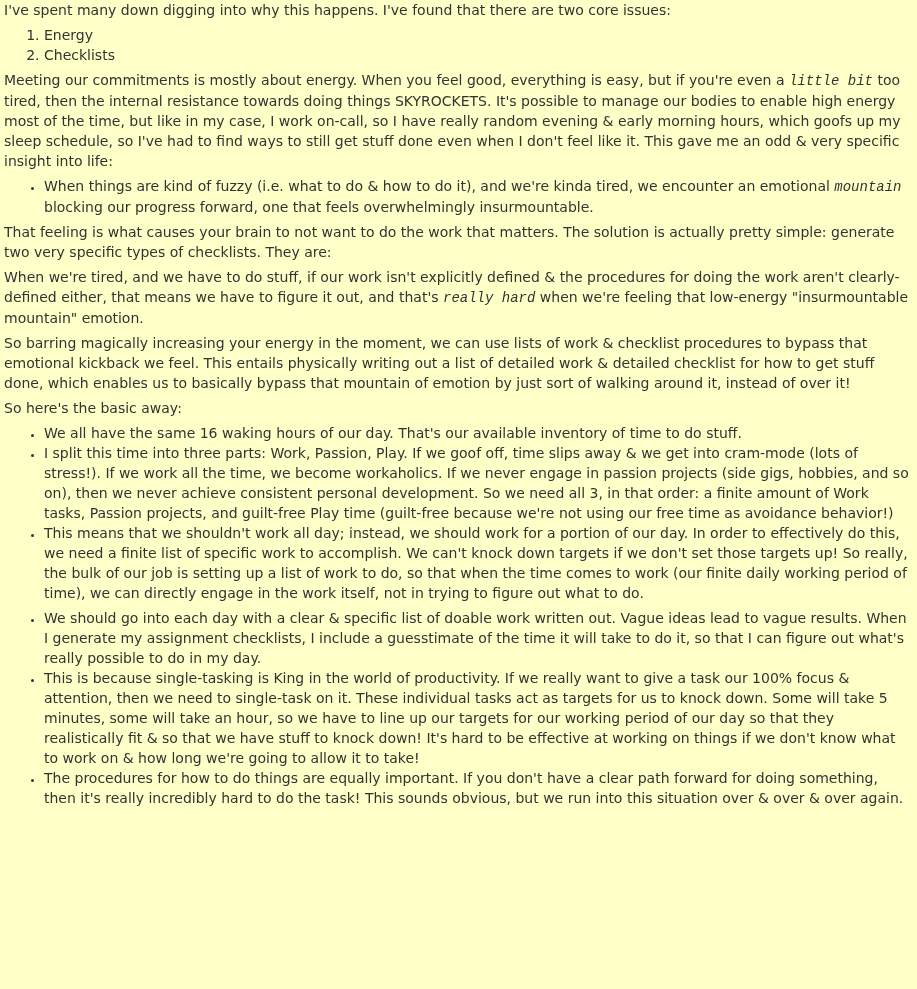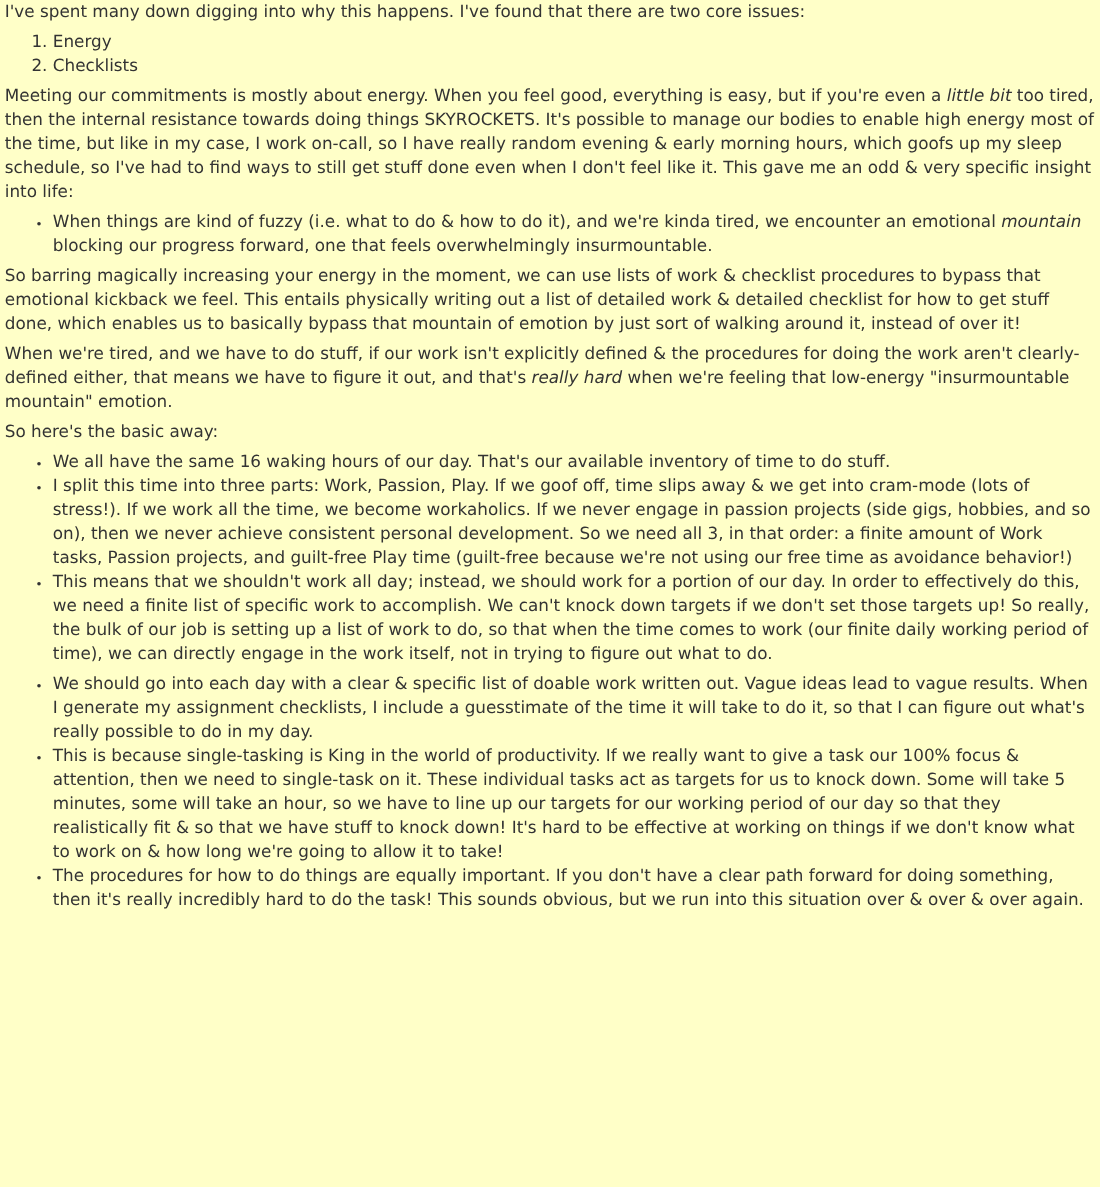--- a/index.html
+++ b/index.html
@@ -11,37 +11,38 @@
     font-size: 14px;
     line-height: 20px;
   }
   .page { padding: 0 4px; position: relative; top: 0; }
   p { margin: 0 0 5px 0; }
   ol, ul { margin: 0 0 5px 0; padding-left: 40px; }
   li { margin: 0; }
   ul { list-style: disc; }
   ul li::marker { font-size: 11px; }
   h4 { margin: 0 0 5px 0; font-size: 14px; font-weight: bold; line-height: 20px; }
-  em { font-style: italic; }
+  em { font-style: italic; font-family: Liberation Mono, monospace; }
 </style>
 </head>
 <body>
 
 <div class="page">
   <p>I've spent many down digging into why this happens. I've found that there are two core issues:</p>
   <ol>
     <li>Energy</li>
     <li>Checklists</li>
   </ol>
   <p><span>Meeting our commitments is mostly about energy. When you feel good, everything is easy, but if you're even a </span><em>little bit</em><span> too tired, then the internal resistance towards doing things SKYROCKETS. It's possible to manage our bodies to enable high energy most of the time, but like in my case, I work on-call, so I have really random evening &amp; early morning hours, which goofs up my sleep schedule, so I've had to find ways to still get stuff done even when I don't feel like it. This gave me an odd &amp; very specific insight into life:</span></p>
   <ul>
     <li><span>When things are kind of fuzzy (i.e. what to do &amp; how to do it), and we're kinda tired, we encounter an emotional </span><em>mountain</em><span> blocking our progress forward, one that feels overwhelmingly insurmountable.</span></li>
   </ul>
+  <p>That feeling is what causes your brain to not want to do the work that matters. The solution is actually pretty simple: generate two very specific types of checklists. They are:</p>
+  <p><span>When we're tired, and we have to do stuff, if our work isn't explicitly defined &amp; the procedures for doing the work aren't clearly-defined either, that means we have to figure it out, and that's </span><em>really hard</em><span> when we're feeling that low-energy "insurmountable mountain" emotion.</span></p>
   <p>So barring magically increasing your energy in the moment, we can use lists of work &amp; checklist procedures to bypass that emotional kickback we feel. This entails physically writing out a list of detailed work &amp; detailed checklist for how to get stuff done, which enables us to basically bypass that mountain of emotion by just sort of walking around it, instead of over it!</p>
-  <p><span>When we're tired, and we have to do stuff, if our work isn't explicitly defined &amp; the procedures for doing the work aren't clearly-defined either, that means we have to figure it out, and that's </span><em>really hard</em><span> when we're feeling that low-energy "insurmountable mountain" emotion.</span></p>
   <p>So here's the basic away:</p>
   <ul>
     <li>We all have the same 16 waking hours of our day. That's our available inventory of time to do stuff.</li>
     <li>I split this time into three parts: Work, Passion, Play. If we goof off, time slips away &amp; we get into cram-mode (lots of stress!). If we work all the time, we become workaholics. If we never engage in passion projects (side gigs, hobbies, and so on), then we never achieve consistent personal development. So we need all 3, in that order: a finite amount of Work tasks, Passion projects, and guilt-free Play time (guilt-free because we're not using our free time as avoidance behavior!)</li>
     <li>This means that we shouldn't work all day; instead, we should work for a portion of our day. In order to effectively do this, we need a finite list of specific work to accomplish. We can't knock down targets if we don't set those targets up! So really, the bulk of our job is setting up a list of work to do, so that when the time comes to work (our finite daily working period of time), we can directly engage in the work itself, not in trying to figure out what to do.</li>
   </ul>
   <ul>
     <li>We should go into each day with a clear &amp; specific list of doable work written out. Vague ideas lead to vague results. When I generate my assignment checklists, I include a guesstimate of the time it will take to do it, so that I can figure out what's really possible to do in my day.</li>
     <li>This is because single-tasking is King in the world of productivity. If we really want to give a task our 100% focus &amp; attention, then we need to single-task on it. These individual tasks act as targets for us to knock down. Some will take 5 minutes, some will take an hour, so we have to line up our targets for our working period of our day so that they realistically fit &amp; so that we have stuff to knock down! It's hard to be effective at working on things if we don't know what to work on &amp; how long we're going to allow it to take!</li>
     <li>The procedures for how to do things are equally important. If you don't have a clear path forward for doing something, then it's really incredibly hard to do the task! This sounds obvious, but we run into this situation over &amp; over &amp; over again.</li>

